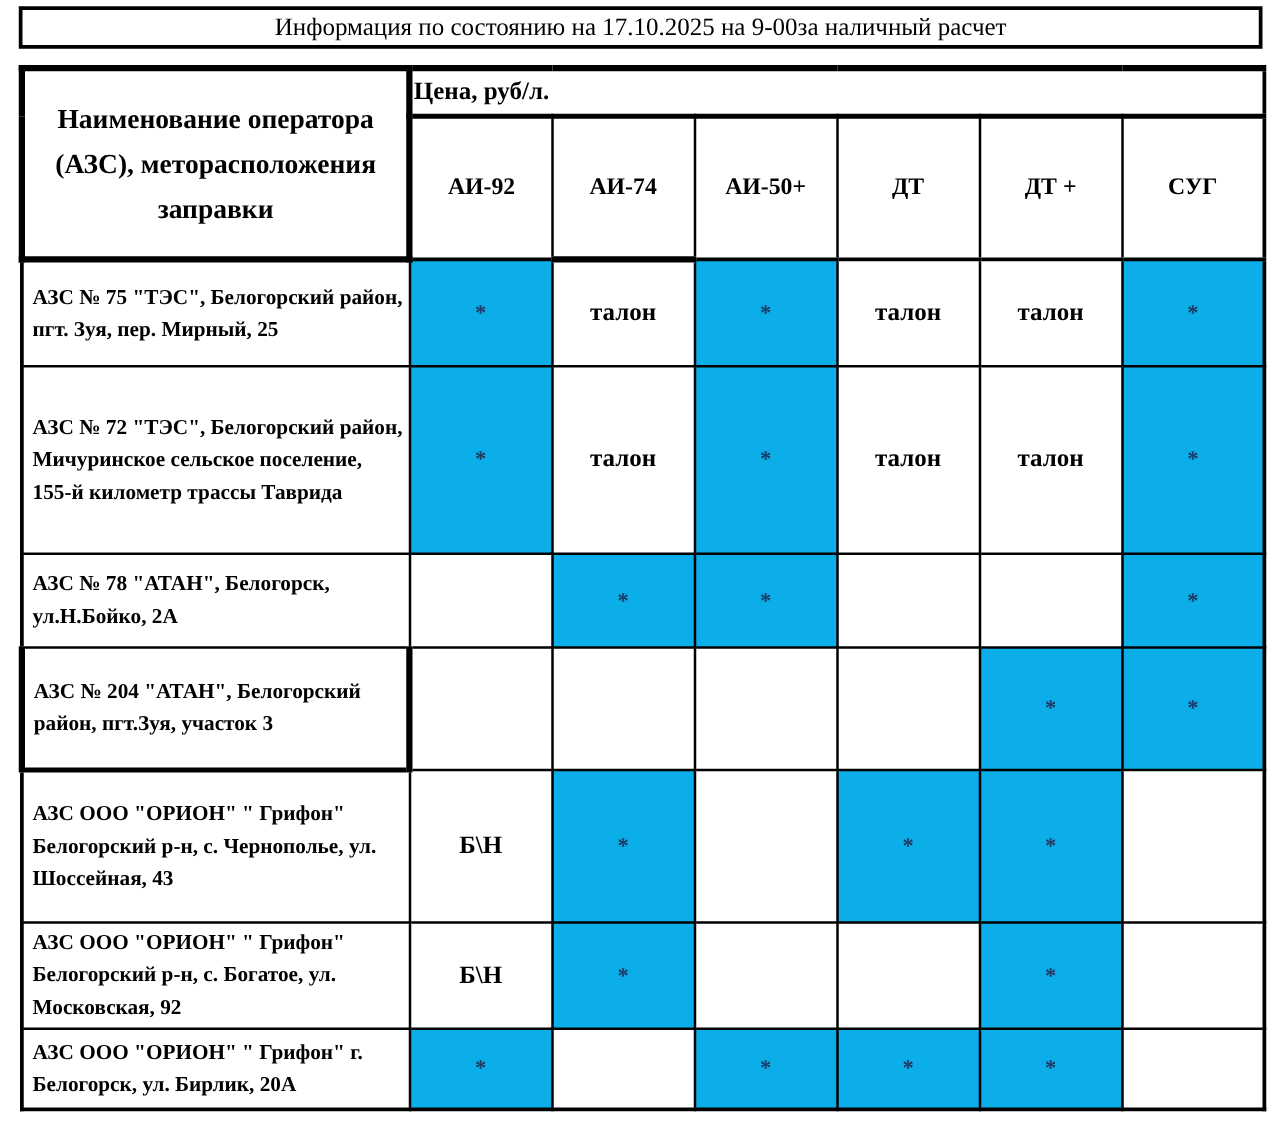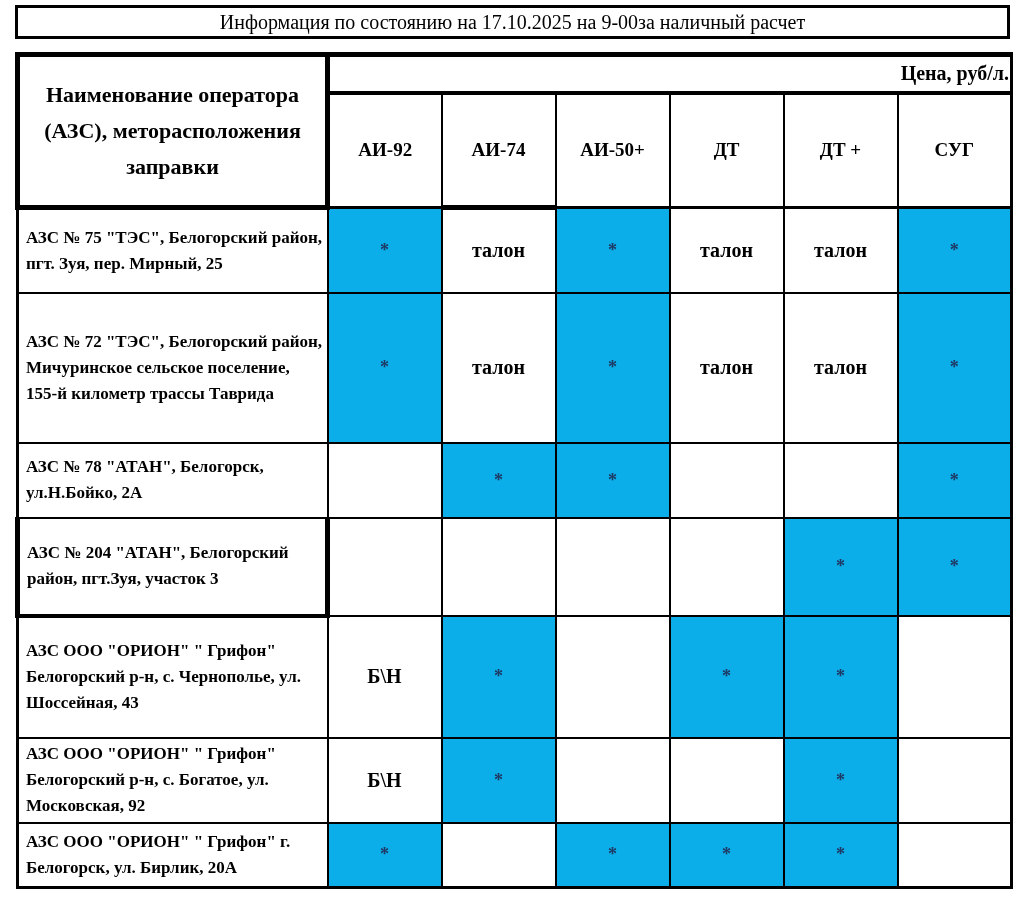--- a/index.html
+++ b/index.html
@@ -20,21 +20,21 @@
   }
   td { border:2px solid #000; box-sizing:border-box; vertical-align:middle; }
 
   
   .name-hdr {
     border:5px solid #000; text-align:center; font-weight:bold;
     font-size:22px; line-height:36px; padding:0 4px;
   }
   .price-hdr {
     border-top:5px solid #000; border-bottom:4px solid #000;
-    text-align:right; font-weight:bold; font-size:20px; height:38px;
+    text-align:left; font-weight:bold; font-size:20px; height:38px;
   }
   .fuel-hdr {
     text-align:center; font-weight:bold; font-size:19px;
     border-top:4px solid #0369a1; border-bottom:3px solid #000; height:115px;
   }
   .fuel-hdr.b95 { border-bottom:5px solid #000; }
 
   
   .name-cell {
     font-weight:bold; font-size:17px; line-height:26px;

